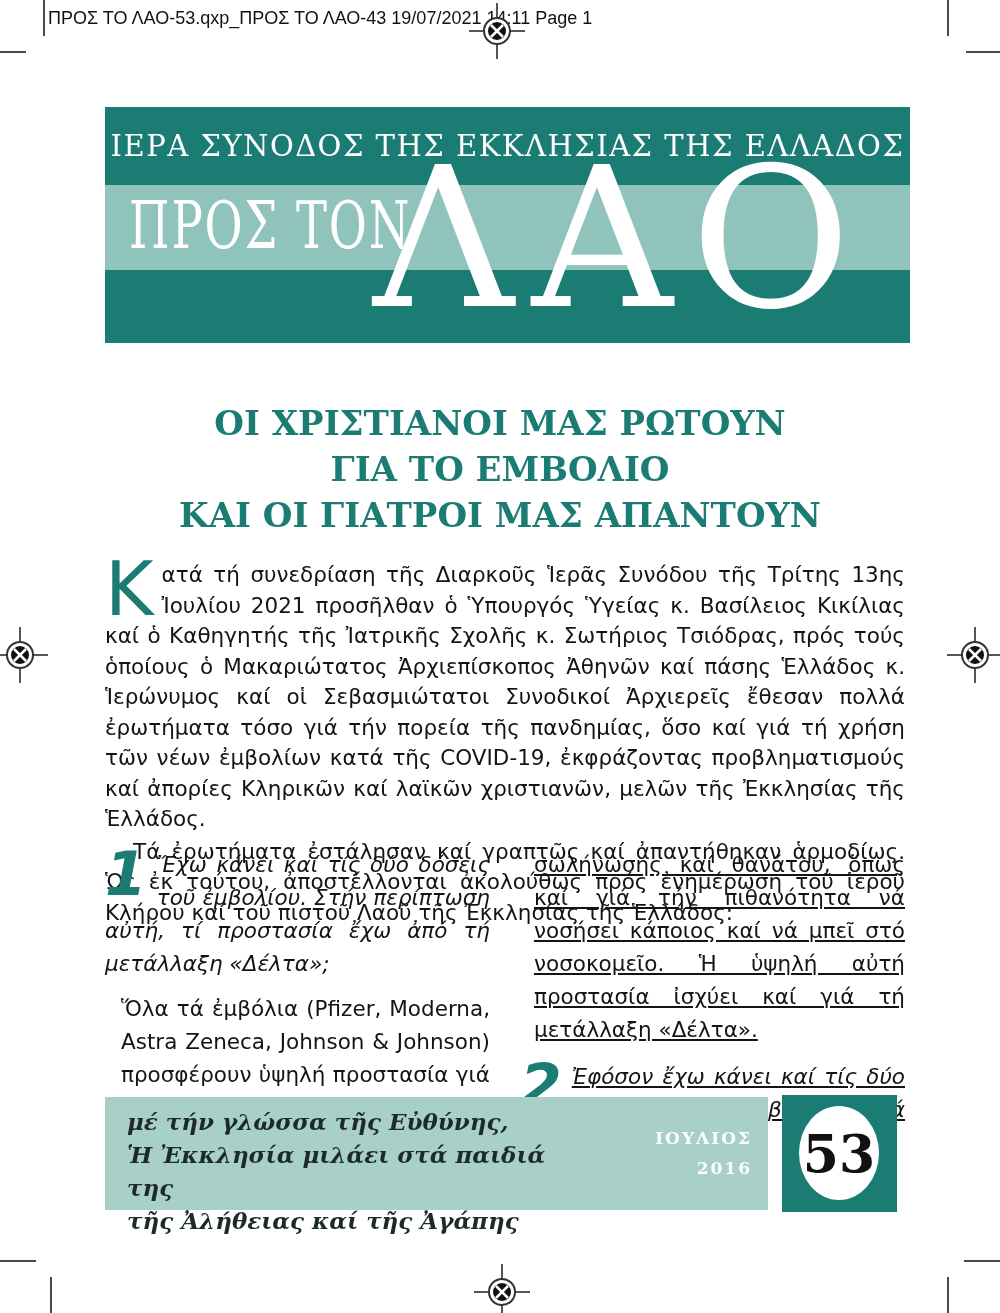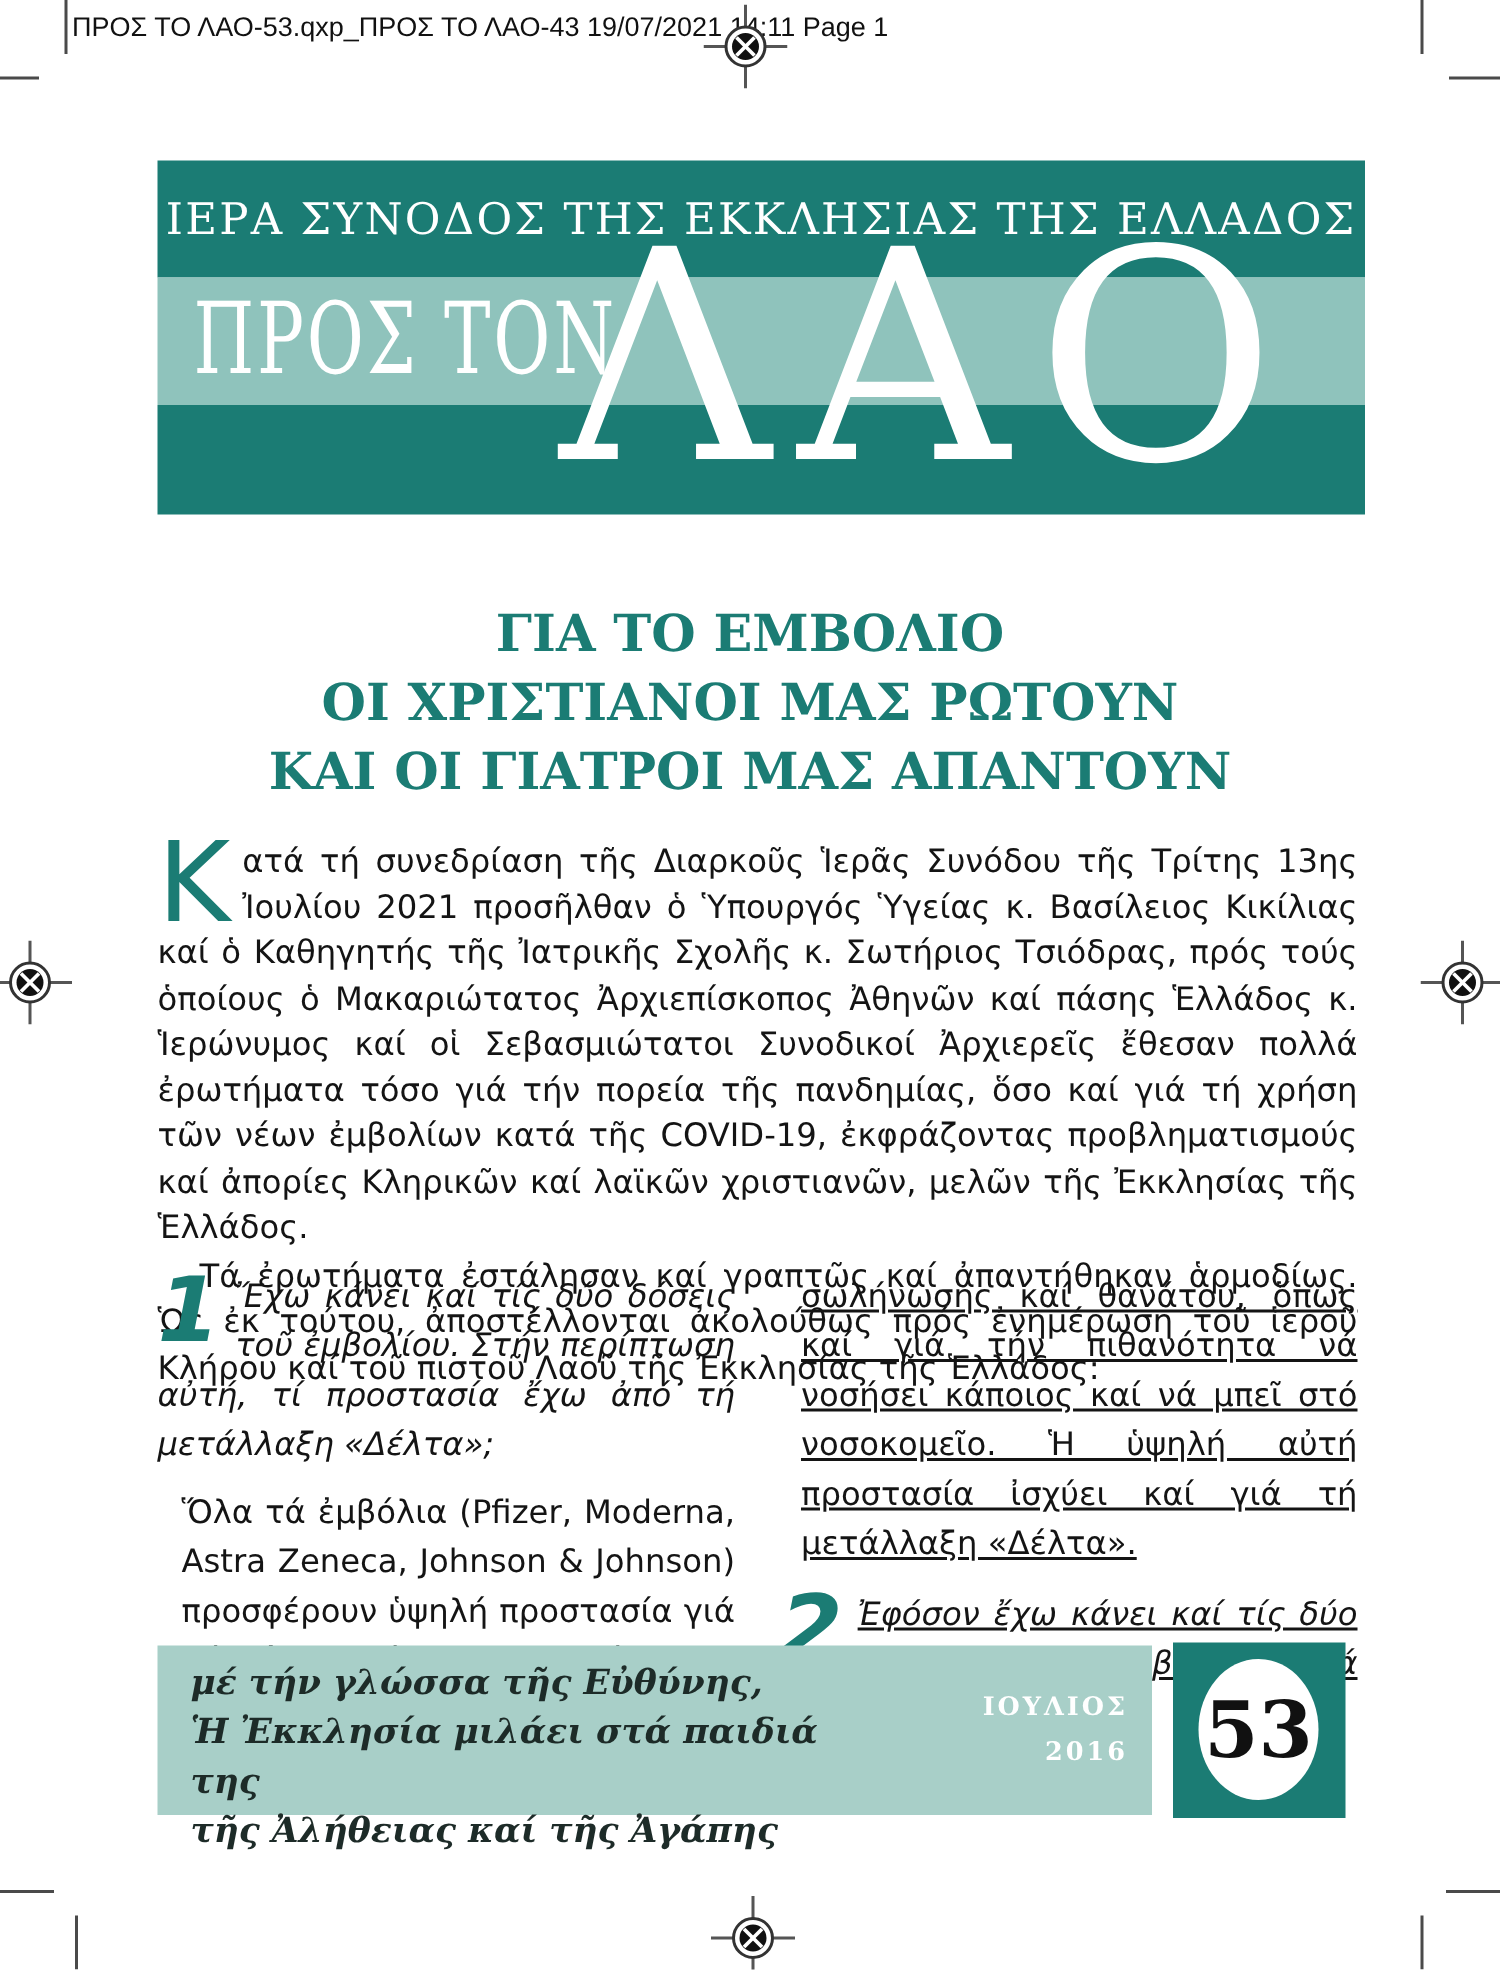--- a/index.html
+++ b/index.html
@@ -138,22 +138,22 @@
 <div class="banner">
   <div class="band-dark-top"></div>
   <div class="band-light"></div>
   <div class="band-dark-bottom"></div>
   <div class="synod-line">ΙΕΡΑ ΣΥΝΟΔΟΣ ΤΗΣ ΕΚΚΛΗΣΙΑΣ ΤΗΣ ΕΛΛΑΔΟΣ</div>
   <div class="pros-ton">ΠΡΟΣ ΤΟΝ</div>
   <div class="lao">ΛΑΟ</div>
 </div>
 
 <div class="article-title">
+  <div>ΟΙ ΧΡΙΣΤΙΑΝΟΙ ΜΑΣ ΡΩΤΟΥΝ</div>
   <div>ΓΙΑ ΤΟ ΕΜΒΟΛΙΟ</div>
-  <div>ΟΙ ΧΡΙΣΤΙΑΝΟΙ ΜΑΣ ΡΩΤΟΥΝ</div>
   <div>ΚΑΙ ΟΙ ΓΙΑΤΡΟΙ ΜΑΣ ΑΠΑΝΤΟΥΝ</div>
 </div>
 
 <div class="bodyblock">
   <p><span class="dropcap">Κ</span><span>ατά τή συνεδρίαση τῆς Διαρκοῦς Ἱερᾶς Συνόδου τῆς Τρίτης 13ης Ἰουλίου 2021 προσῆλθαν ὁ Ὑπουργός Ὑγείας κ. Βασίλειος Κικίλιας καί ὁ Καθηγητής τῆς Ἰατρικῆς Σχολῆς κ. Σωτήριος Τσιόδρας, πρός τούς ὁποίους ὁ Μακαριώτατος Ἀρχιεπίσκοπος Ἀθηνῶν καί πάσης Ἑλλάδος κ. Ἱερώνυμος καί οἱ Σεβασμιώτατοι Συνοδικοί Ἀρχιερεῖς ἔθεσαν πολλά ἐρωτήματα τόσο γιά τήν πορεία τῆς πανδημίας, ὅσο καί γιά τή χρήση τῶν νέων ἐμβολίων κατά τῆς COVID-19, ἐκφράζοντας προβληματισμούς καί ἀπορίες Κληρικῶν καί λαϊκῶν χριστιανῶν, μελῶν τῆς Ἐκκλησίας τῆς Ἑλλάδος.</span></p>
   <p class="para2">Τά ἐρωτήματα ἐστάλησαν καί γραπτῶς καί ἀπαντήθηκαν ἁρμοδίως. Ὡς ἐκ τούτου, ἀποστέλλονται ἀκολούθως πρός ἐνημέρωση τοῦ ἱεροῦ Κλήρου καί τοῦ πιστοῦ Λαοῦ τῆς Ἐκκλησίας τῆς Ἑλλάδος:</p>
 </div>
 
 <div class="columns">
   <div class="col col-left">

